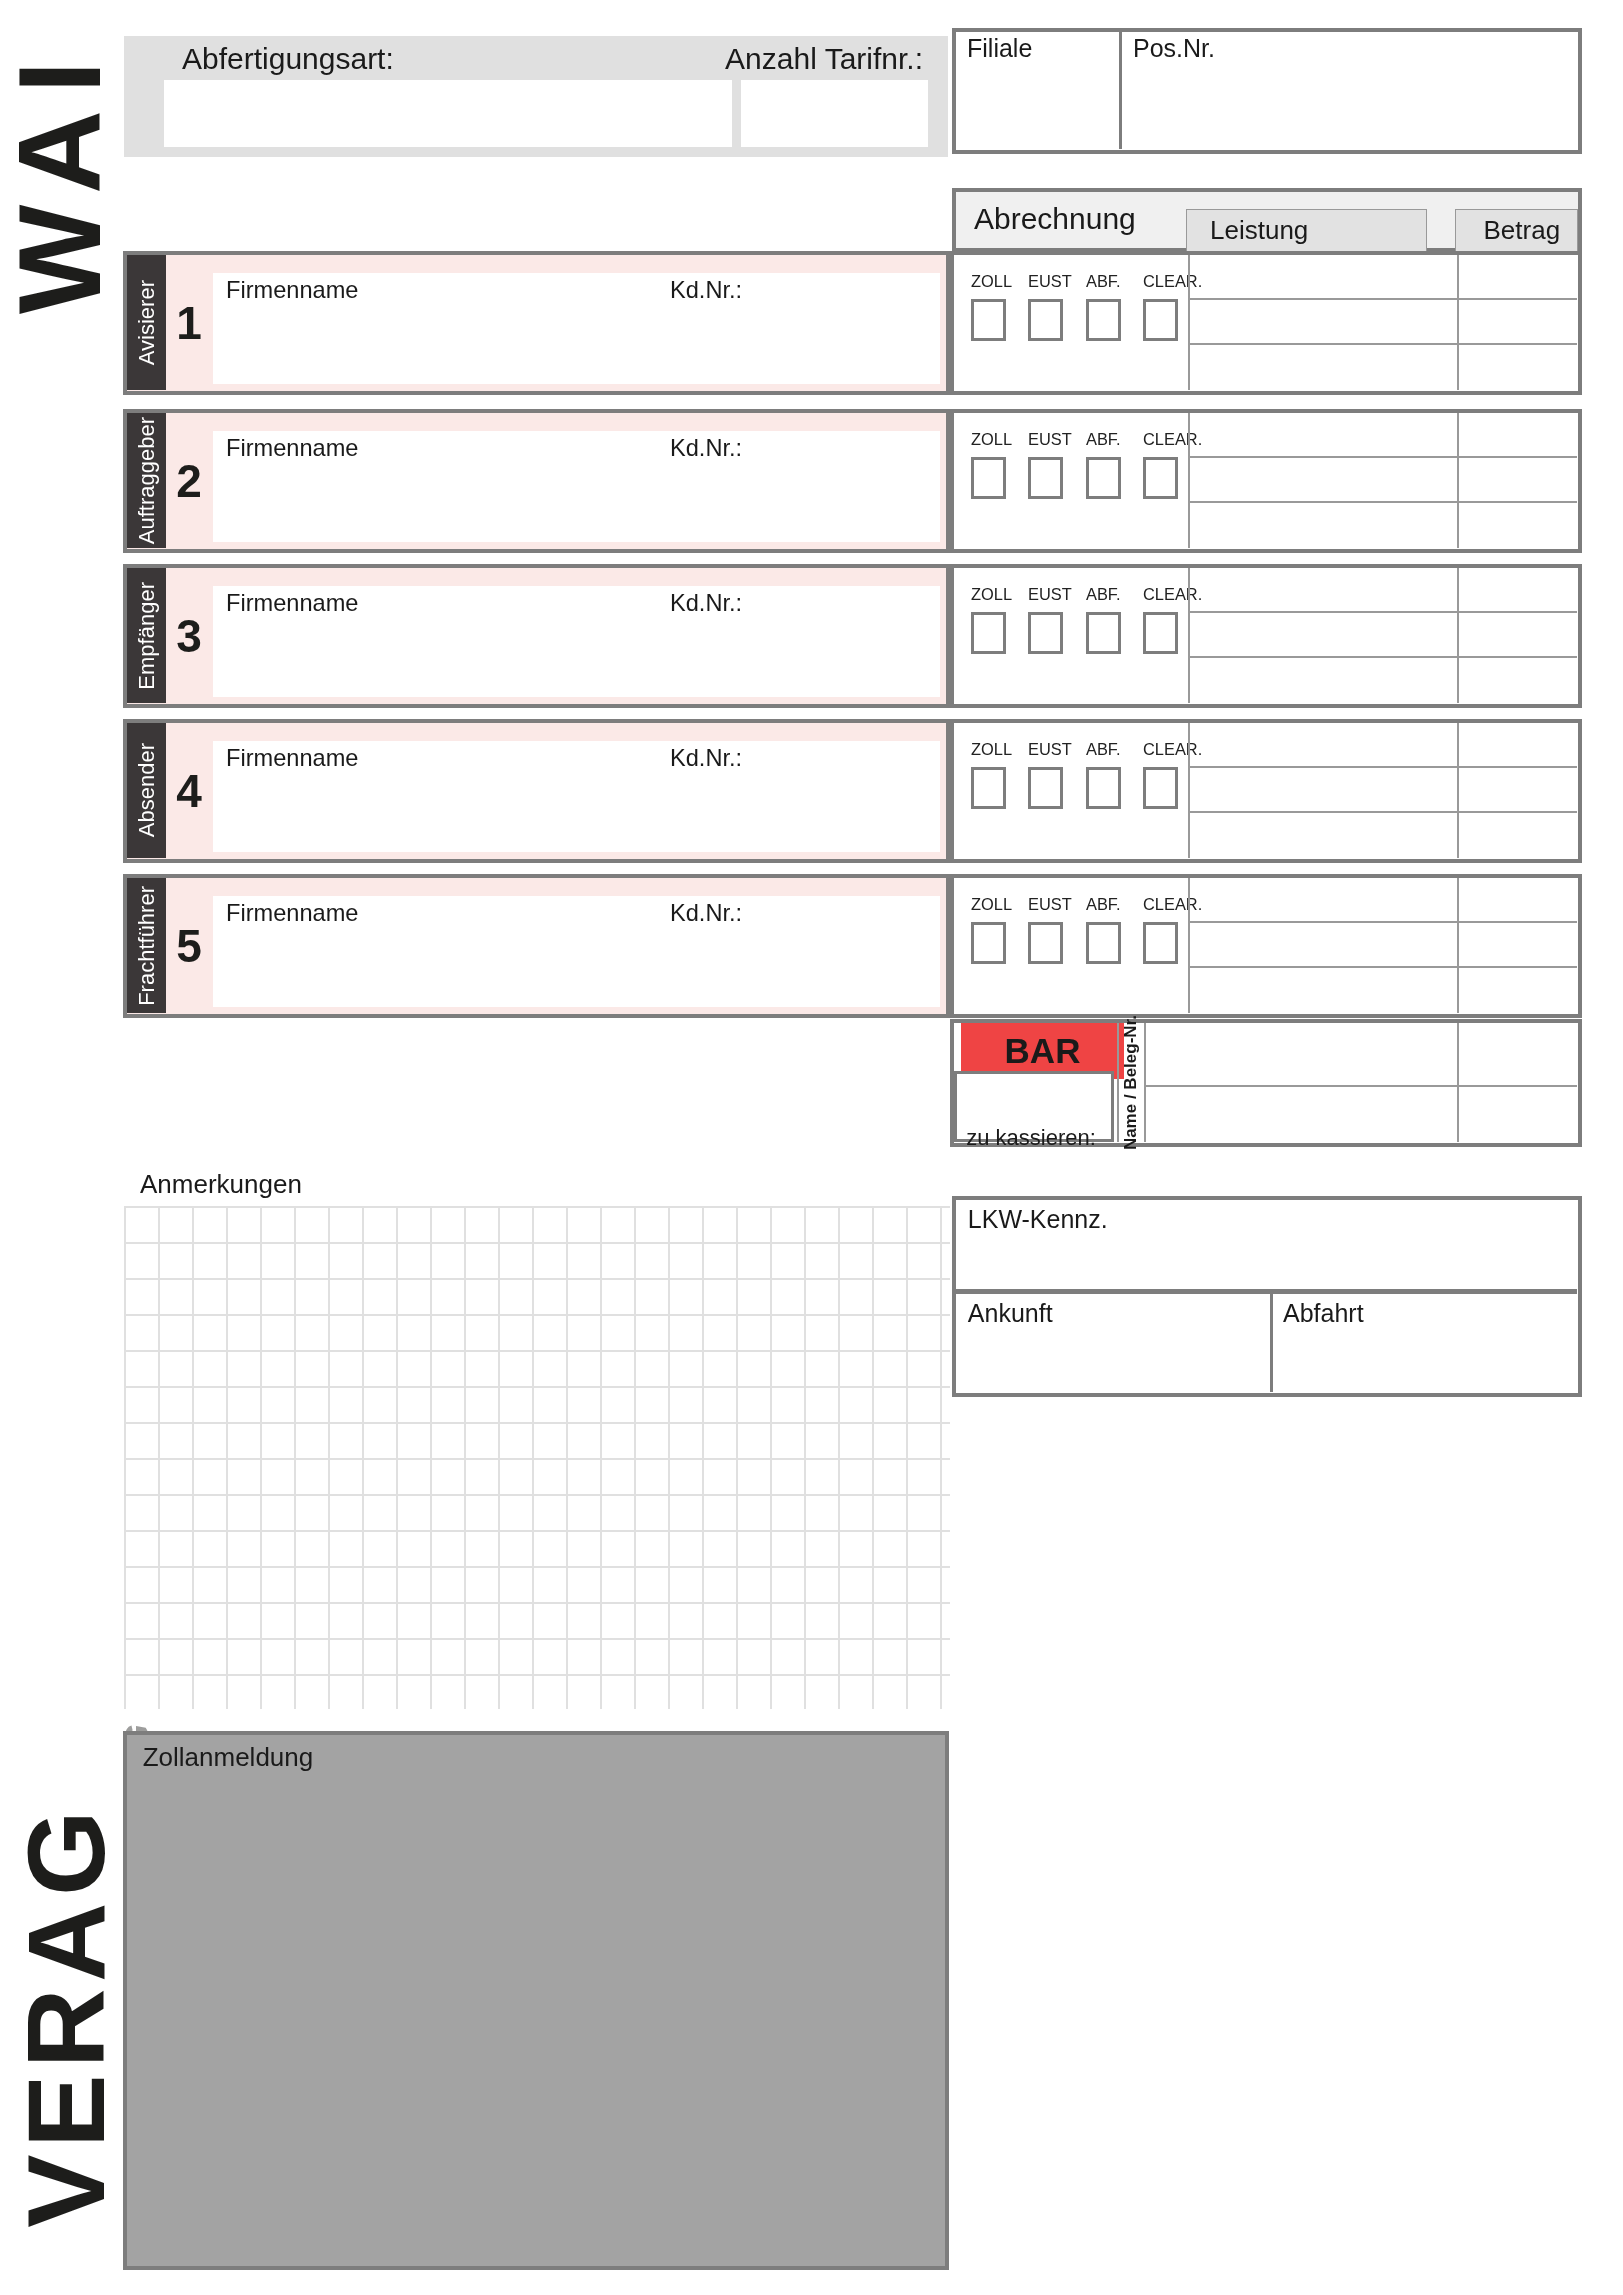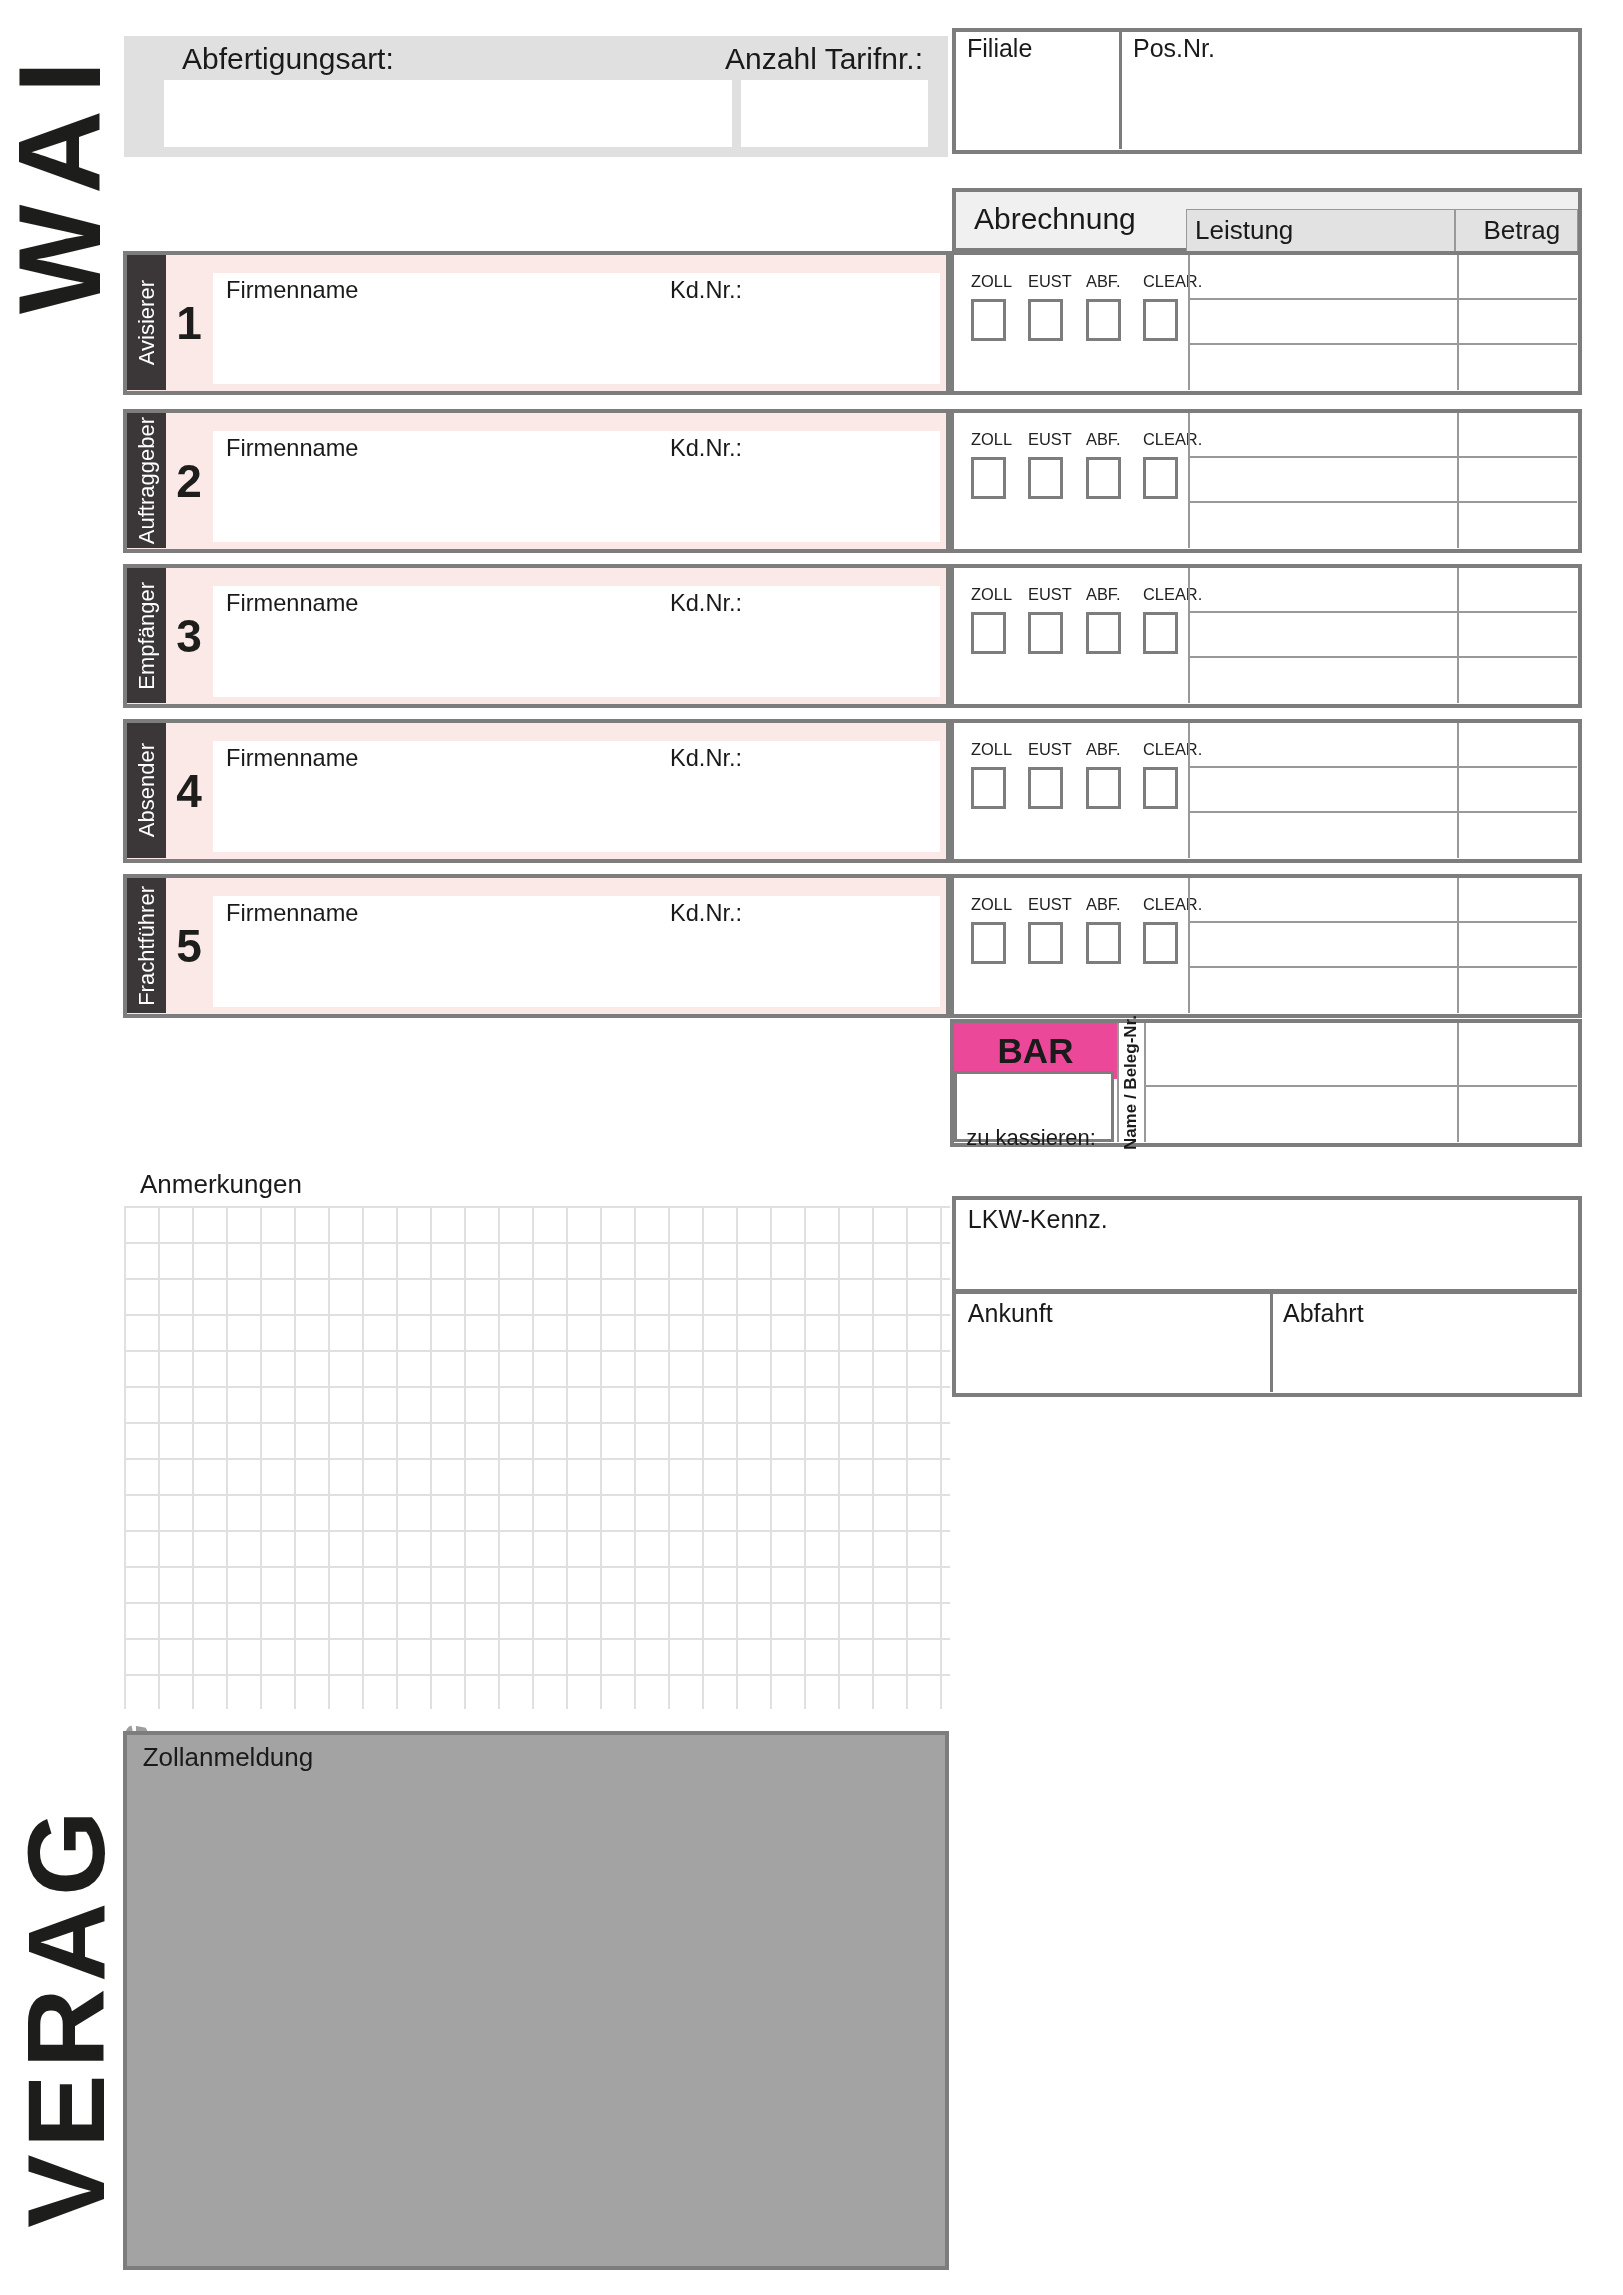--- a/index.html
+++ b/index.html
@@ -42,21 +42,21 @@
 
   #filiale-box{left:952px;top:27.5px;width:630px;height:126px;border:4.6px solid #7d7d7d;background:#fff;box-sizing:border-box;}
   #filiale-divider{left:1119px;top:32px;width:2.6px;height:117px;background:#7d7d7d;}
   #filiale-label{left:967px;top:34px;font-size:25px;}
   #posnr-label{left:1133px;top:34px;font-size:25px;}
 
   
   #abrechnung-header{left:952px;top:188px;width:630px;height:64px;border:4.6px solid #7d7d7d;background:#f0f0f0;box-sizing:border-box;}
   #abrechnung-title{left:974px;top:202px;font-size:30px;}
   .subhead-cell{position:absolute;top:209px;height:43px;background:#e2e2e2;border:1.3px solid #999;box-sizing:border-box;font-size:26px;display:flex;align-items:center;}
-  #leistung-head{left:1186px;width:269px;padding-left:8px;}
+  #leistung-head{left:1186px;width:241px;padding-left:23px;}
   #betrag-head{left:1455px;width:123px;padding-left:27.5px;}
 
   
   .party-row{position:absolute;left:0;top:0;width:1623px;height:144px;}
   #party-rows .party-row:nth-of-type(1){top:251px;}
   #party-rows .party-row:nth-of-type(2){top:409px;}
   #party-rows .party-row:nth-of-type(3){top:564px;}
   #party-rows .party-row:nth-of-type(4){top:719px;}
   #party-rows .party-row:nth-of-type(5){top:874px;}
 
@@ -78,21 +78,21 @@
   .cb-label{position:absolute;top:17px;font-size:16.4px;color:#222;}
   .cb-box{position:absolute;top:44px;width:35px;height:42px;border:3.3px solid #7d7d7d;background:#fff;box-sizing:border-box;}
   .cb-pos-0{left:17px;}
   .cb-pos-1{left:74px;}
   .cb-pos-2{left:132px;}
   .cb-pos-3{left:189px;}
 
   
   #bar-block{left:950px;top:1019px;width:632px;height:128px;border:4.6px solid #7d7d7d;background:#fff;box-sizing:border-box;}
   #bar-block .vdiv{height:119px;}
-  #bar-title-box{position:absolute;left:0;top:0;width:163px;height:56px;background:#ec4899;display:flex;align-items:center;justify-content:center;font-size:35px;font-weight:bold;}
+  #bar-title-box{position:absolute;left:7px;top:0;width:163px;height:56px;background:#ef4444;display:flex;align-items:center;justify-content:center;font-size:35px;font-weight:bold;}
   #zu-kassieren-box{position:absolute;left:0;top:48px;width:160px;height:71px;border:3.3px solid #7d7d7d;background:#fff;box-sizing:border-box;}
   #zu-kassieren-label{position:absolute;left:9.2px;top:2.6px;font-size:22px;margin-top:48px;}
   #name-beleg-strip{position:absolute;left:163px;top:0;width:27.5px;height:119px;}
   #name-beleg-strip .vtext{font-size:17px;font-weight:bold;}
   #bar-vdiv-a{left:163px;}
   #bar-vdiv-b{left:190px;}
   #bar-hline{position:absolute;left:190px;top:62px;width:433px;height:2px;background:#999;}
 
   
   #anmerkungen-label{left:140px;top:1169px;font-size:26px;}

